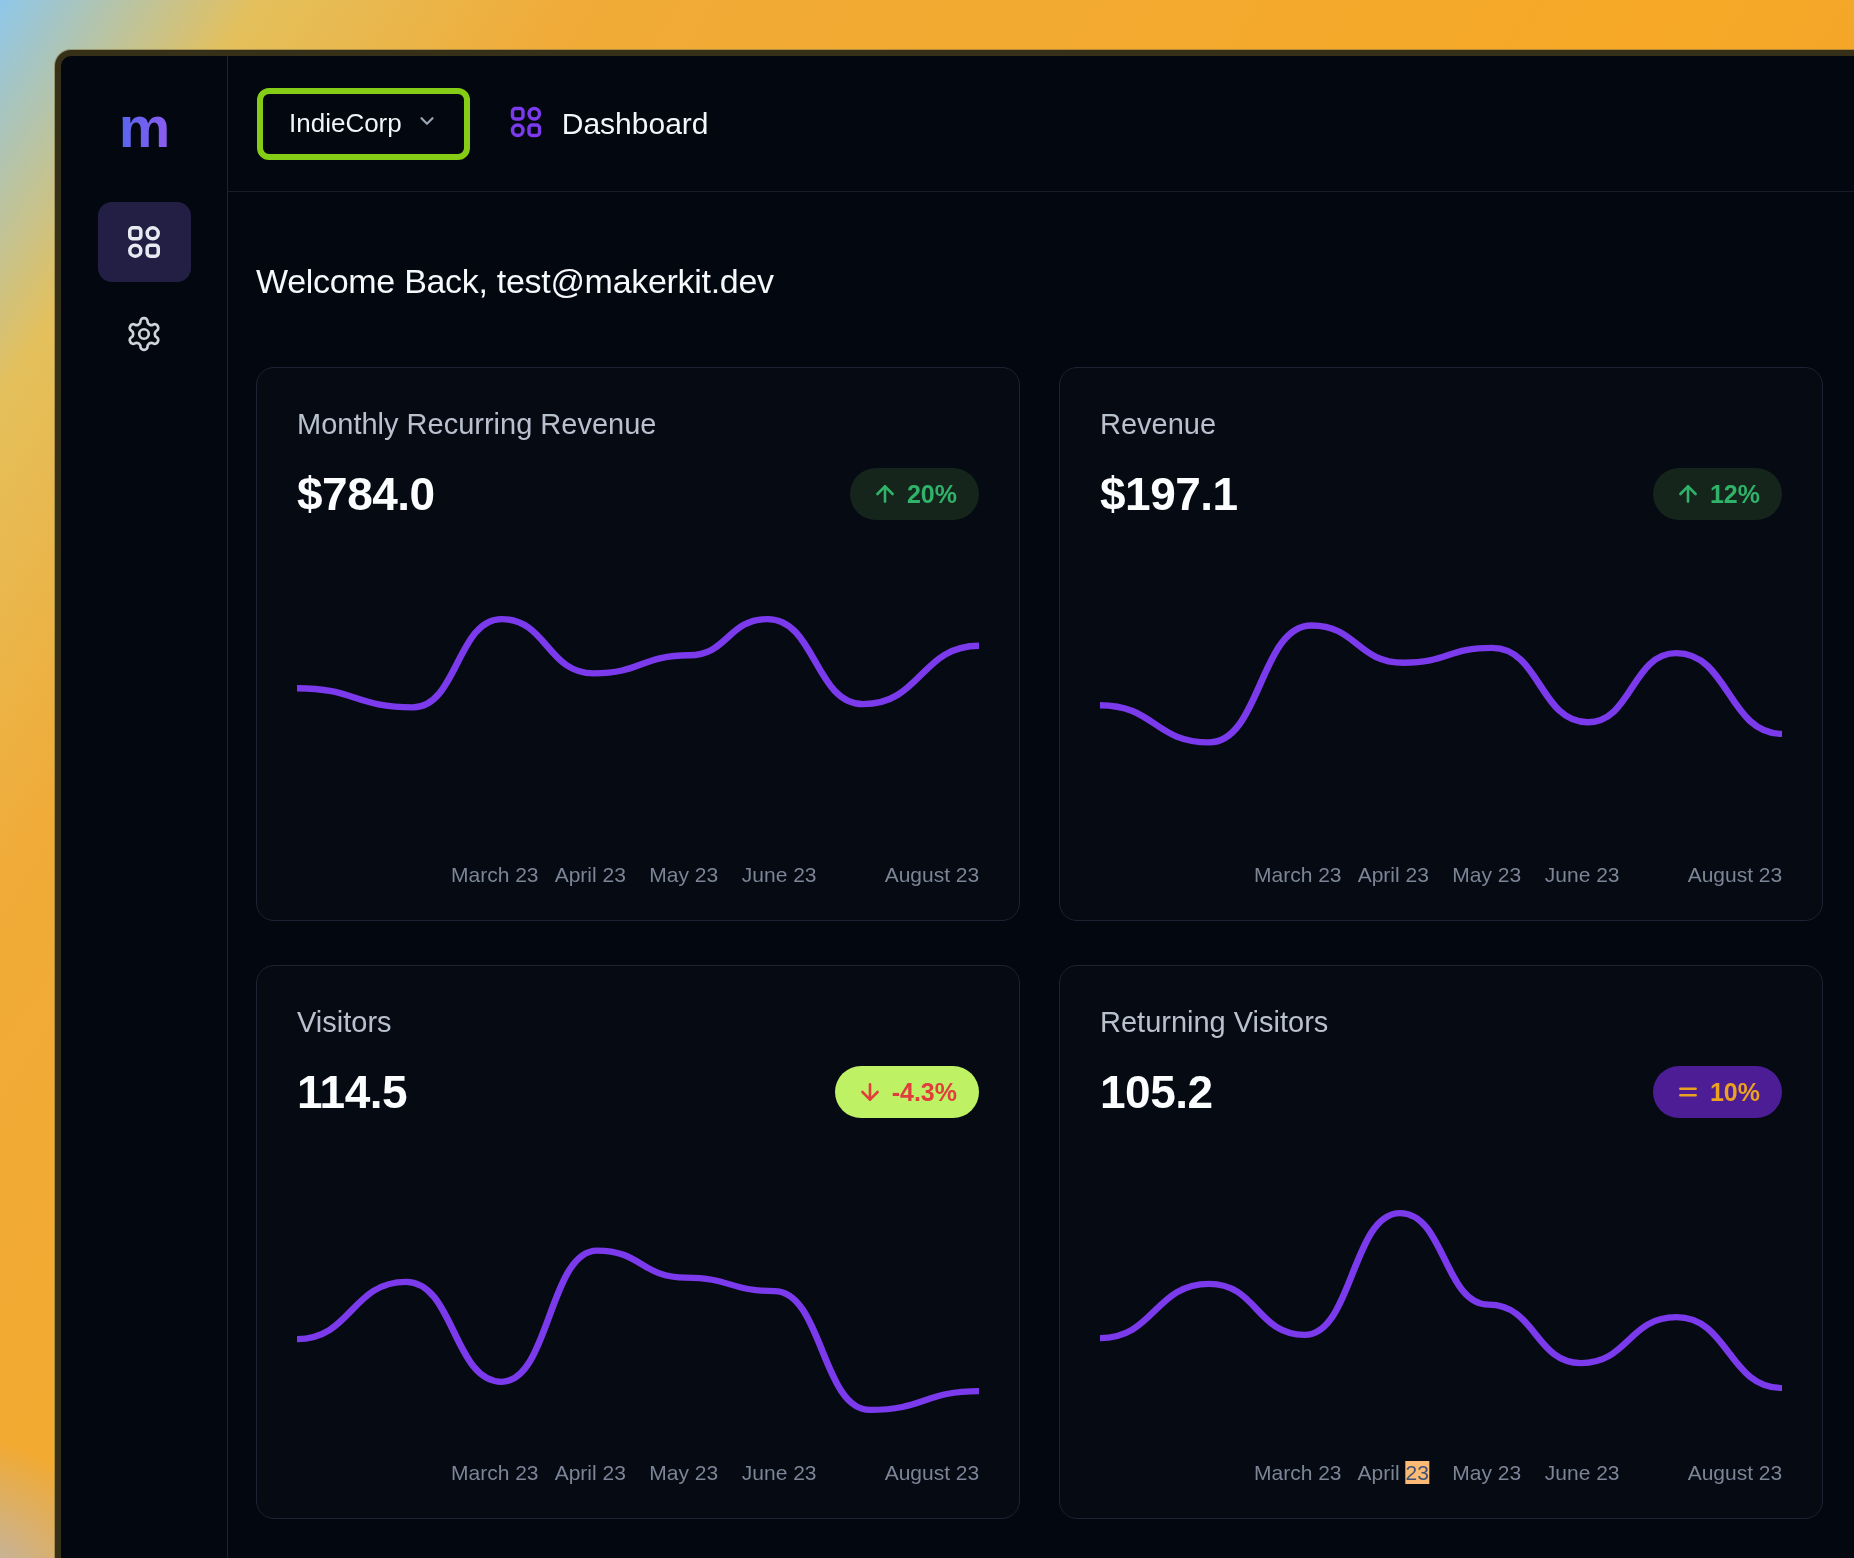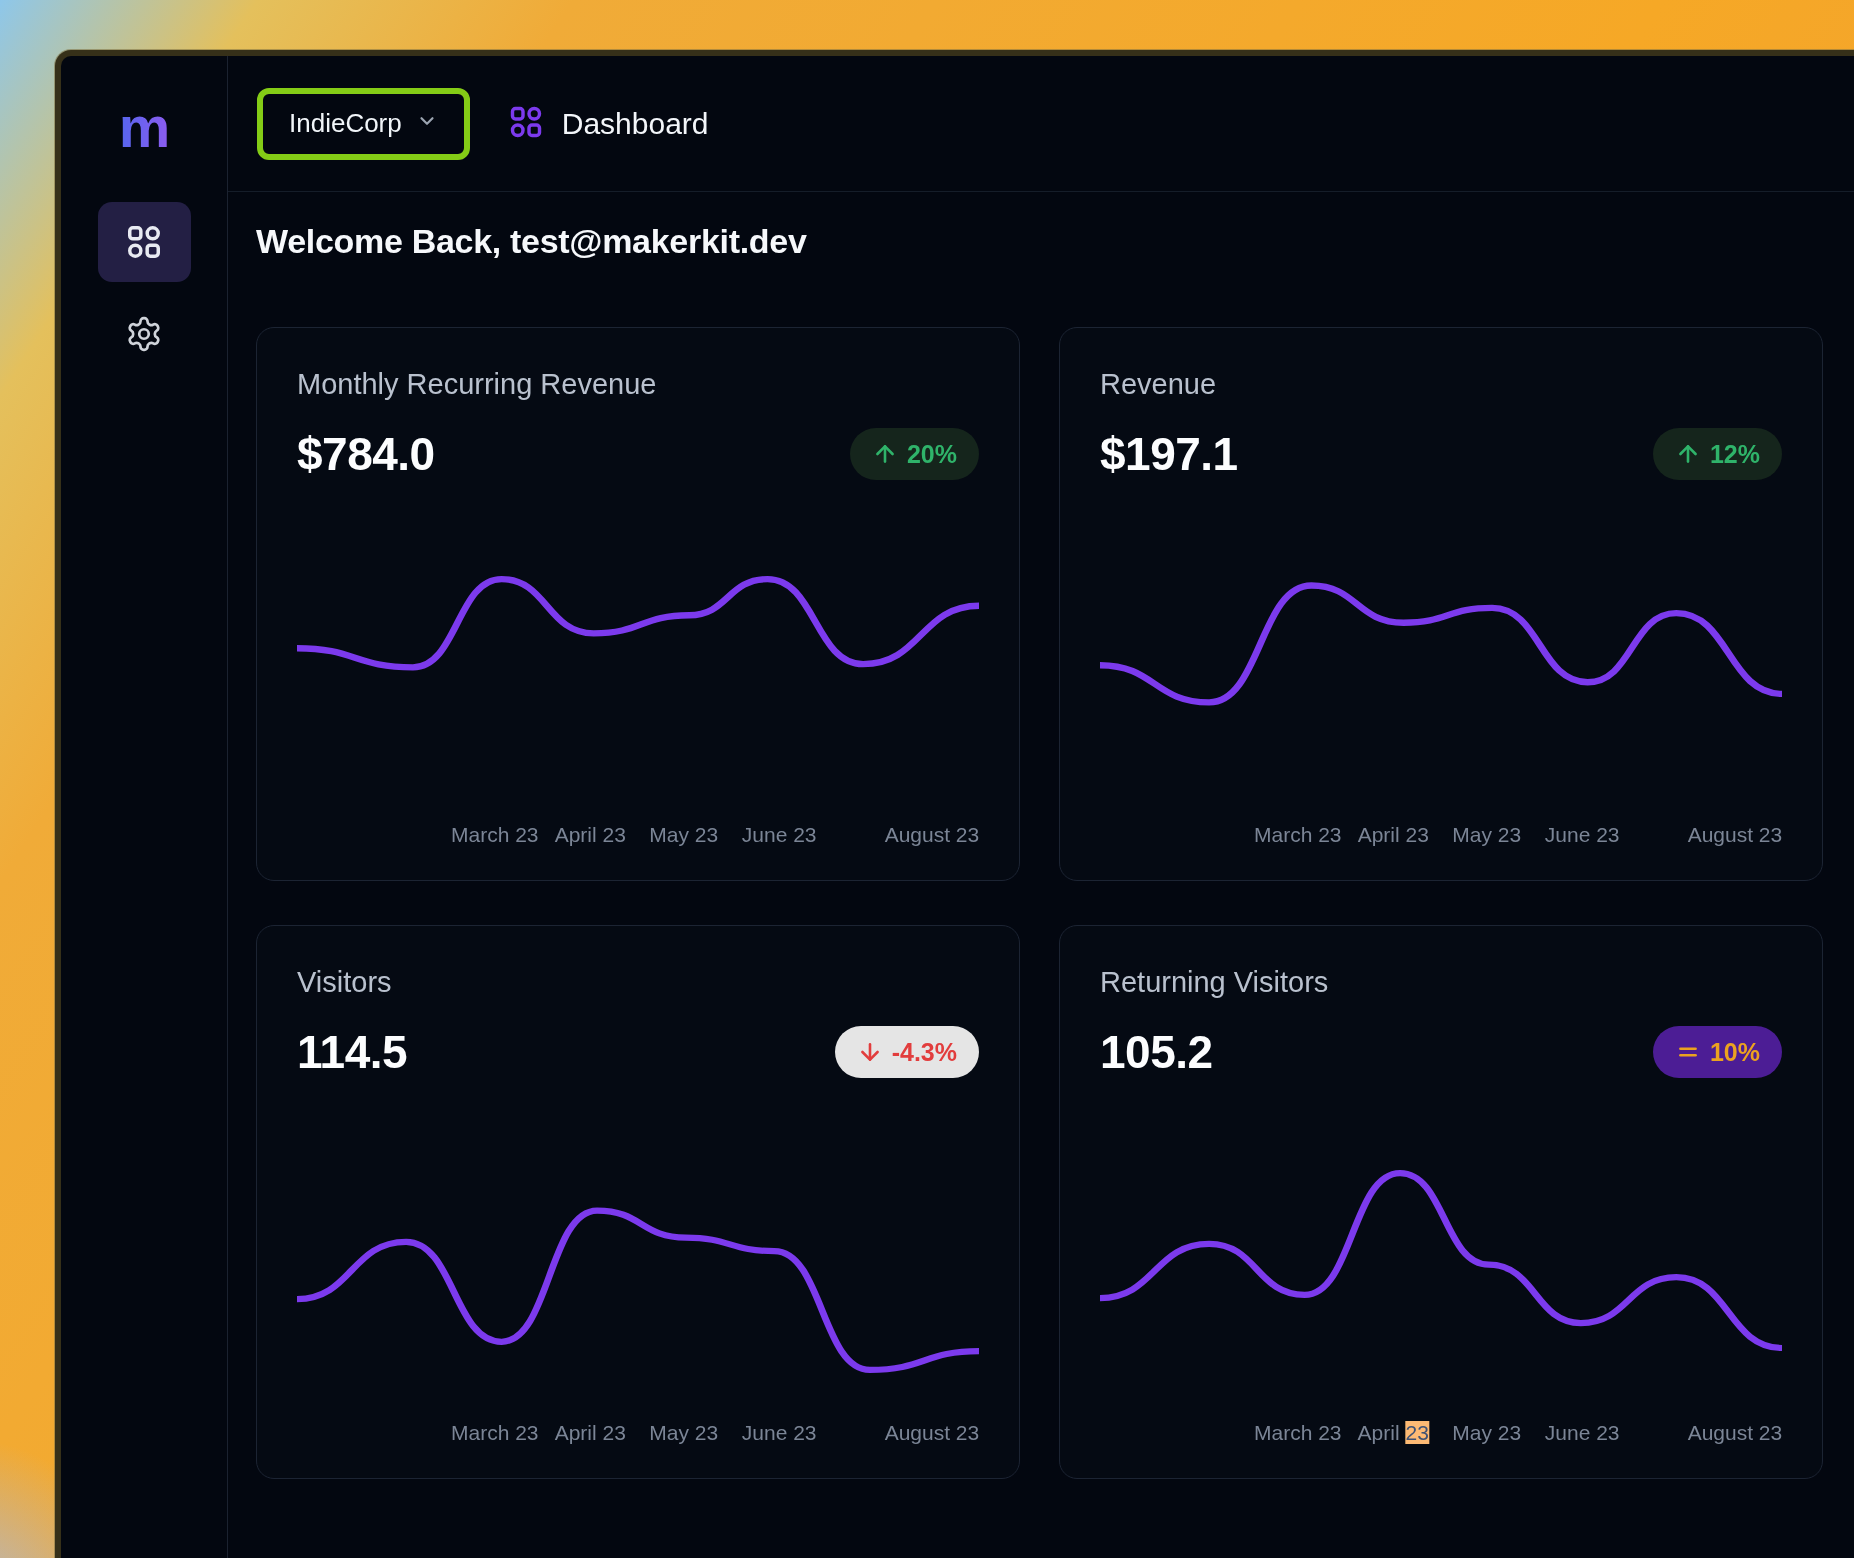--- a/index.html
+++ b/index.html
@@ -57,21 +57,21 @@
     height:72px; padding:0 26px;
     border:6px solid #84cc16; border-radius:12px;
     background:transparent; color:#f1f5f9;
     font-size:26px; font-weight:500; font-family:inherit;
     cursor:pointer;
   }
   .page-head{ display:flex; align-items:center; gap:18px; margin-left:38px; }
   .page-title{ font-size:30px; font-weight:500; color:#f3f6fa; }
 
   .content{ padding:30px 31px 0 28px; }
-  .welcome-title{ font-size:34px; font-weight:700; color:#f6f8fb; letter-spacing:-.3px; }
+  .welcome-title{ font-size:34px; font-weight:400; color:#f6f8fb; letter-spacing:-.3px;margin-top:40px; }
   .welcome-sub{ margin-top:8px; font-size:28px; color:#8f98a6; }
 
   
   .grid{
     margin-top:66px;
     display:grid; grid-template-columns:1fr 1fr; gap:44px 39px;
   }
   .card{
     height:554px;
     background:#050a13;
@@ -81,21 +81,21 @@
   }
   .card-title{ font-size:29px; font-weight:400; color:#b9c1ce; }
   .value-row{ margin-top:26px; display:flex; align-items:center; justify-content:space-between; }
   .card-value{ font-size:46px; font-weight:700; color:#fcfdfe; letter-spacing:-.5px; }
   .badge{
     height:52px; padding:0 22px; border-radius:999px;
     display:flex; align-items:center; gap:9px;
     font-size:25px; font-weight:600;
   }
   .badge.up{ background:#15251c; color:#2fb36a;text-align:center; }
-  .badge.down{ background:#e5e5e5; color:#e23d3d; }
+  .badge.down{ background:#bef264; color:#e23d3d; }
   .badge.flat{ background:#4c1d95; color:#eba220; }
   .badge svg{ display:block; }
 
   .chart{ margin-top:auto; height:170px; margin-bottom:93px; }
   .card.row2 .chart{ height:250px; margin-bottom:23px; }
   .chart svg{ width:100%; height:100%; display:block; }
   .chart path{ fill:none; stroke:#7c3aed; stroke-width:6; stroke-linecap:round; stroke-linejoin:round; }
 
   .xlabels{ position:relative; height:26px; flex:0 0 26px; }
   .xlabels > span{

